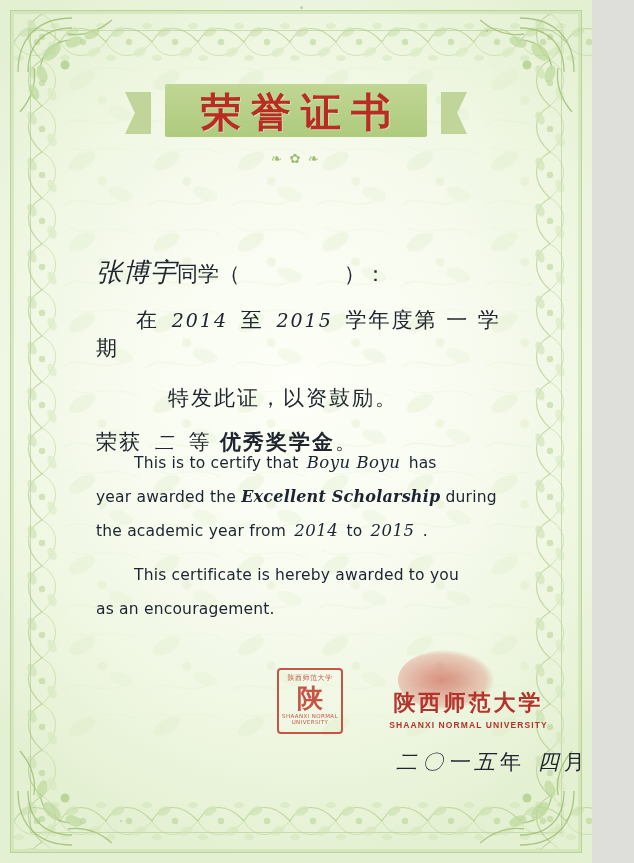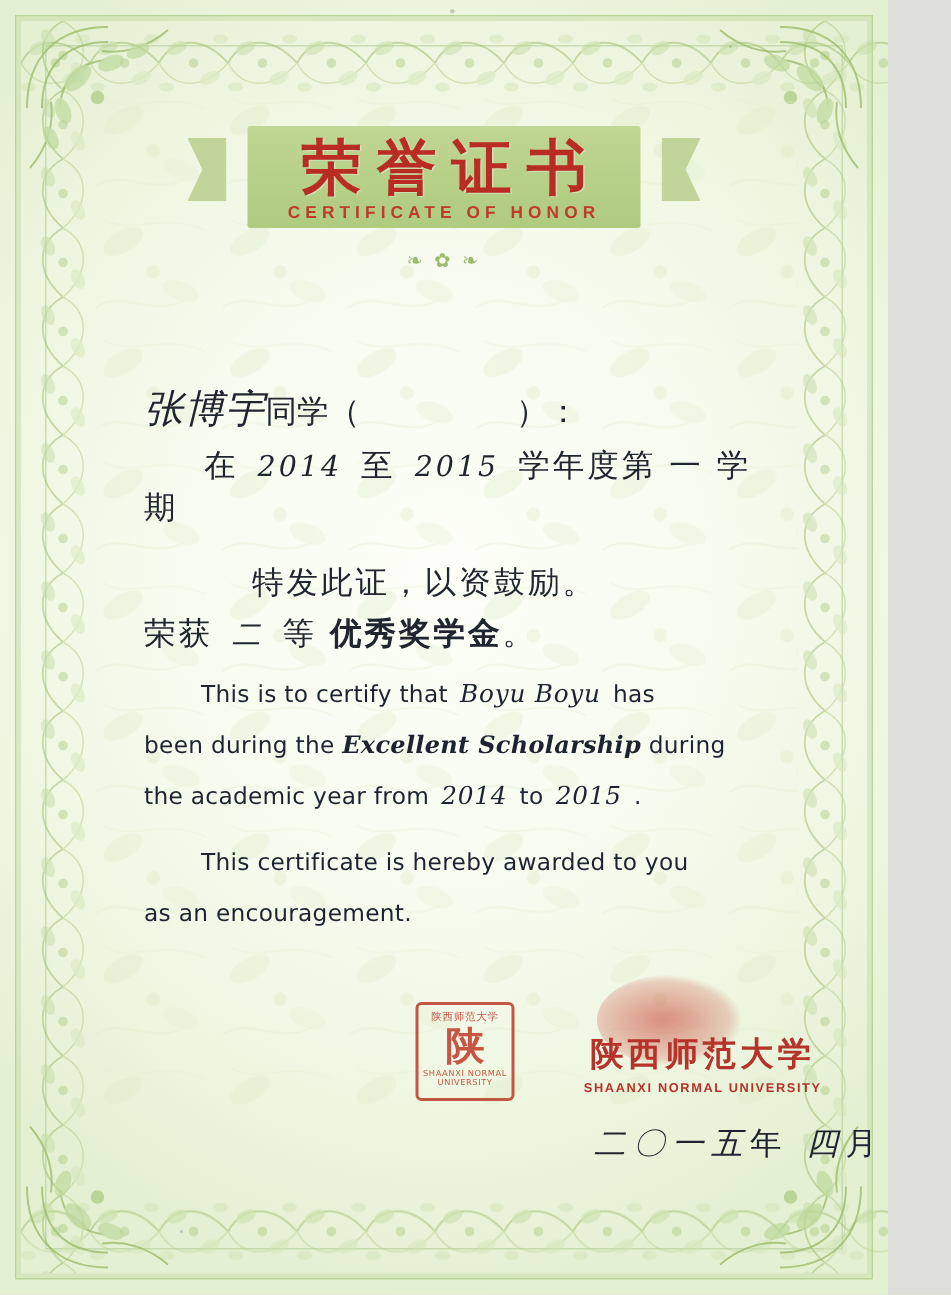--- a/index.html
+++ b/index.html
@@ -141,21 +141,21 @@
     font-style: italic;
     font-size: 26px;
     letter-spacing: 1px;
   }
   .paren-space { display: inline-block; width: 104px; }
 
   .cn-line {
     font-size: 21px;
     font-family: "DejaVu Sans", sans-serif;
     color: #20262f;
-    margin-top: 6px;
+    margin-top: 16px;
     letter-spacing: 2px;
   }
   .cn-line .blank {
     font-family: "DejaVu Serif", serif;
     font-style: italic;
     font-size: 19px;
     padding: 0 4px;
   }
   .award-cn {
     font-weight: 700;
@@ -388,21 +388,20 @@
         <path d="M10 6 C 30 18, 52 0, 84 14" stroke="#e0eecb" stroke-width="1.2" fill="none"></path>
       </pattern>
     </defs>
     <rect width="514" height="743" fill="url(#wm)"></rect>
   </svg>
 
   <div class="title-block">
     <div class="title-banner">
       <div class="title-bar">
         <div class="title-cn">荣誉证书</div>
-        <div class="title-en">CERTIFICATE OF HONOR</div>
       </div>
     </div>
     <div class="title-dots">❧ ✿ ❧</div>
   </div>
 
   <div class="body-block">
 
     <div class="salutation">
       <span class="name-hand">张博宇</span><span>同学（</span><span class="paren-space"></span><span>）：</span>
     </div>
@@ -425,21 +424,21 @@
     </div>
   </div>
 
   <div class="en-block">
     <p class="en-indent">
       <span>This is to certify that</span>
       <span class="en-hand">Boyu Boyu</span>
       <span>has</span>
     </p>
     <p>
-      <span>been during the</span>
+      <span>year awarded the</span>
       <span class="en-em">Excellent Scholarship</span>
       <span>during</span>
     </p>
     <p>
       <span>the academic year from</span>
       <span class="en-hand">2014</span>
       <span>to</span>
       <span class="en-hand">2015</span>
       <span>.</span>
     </p>

